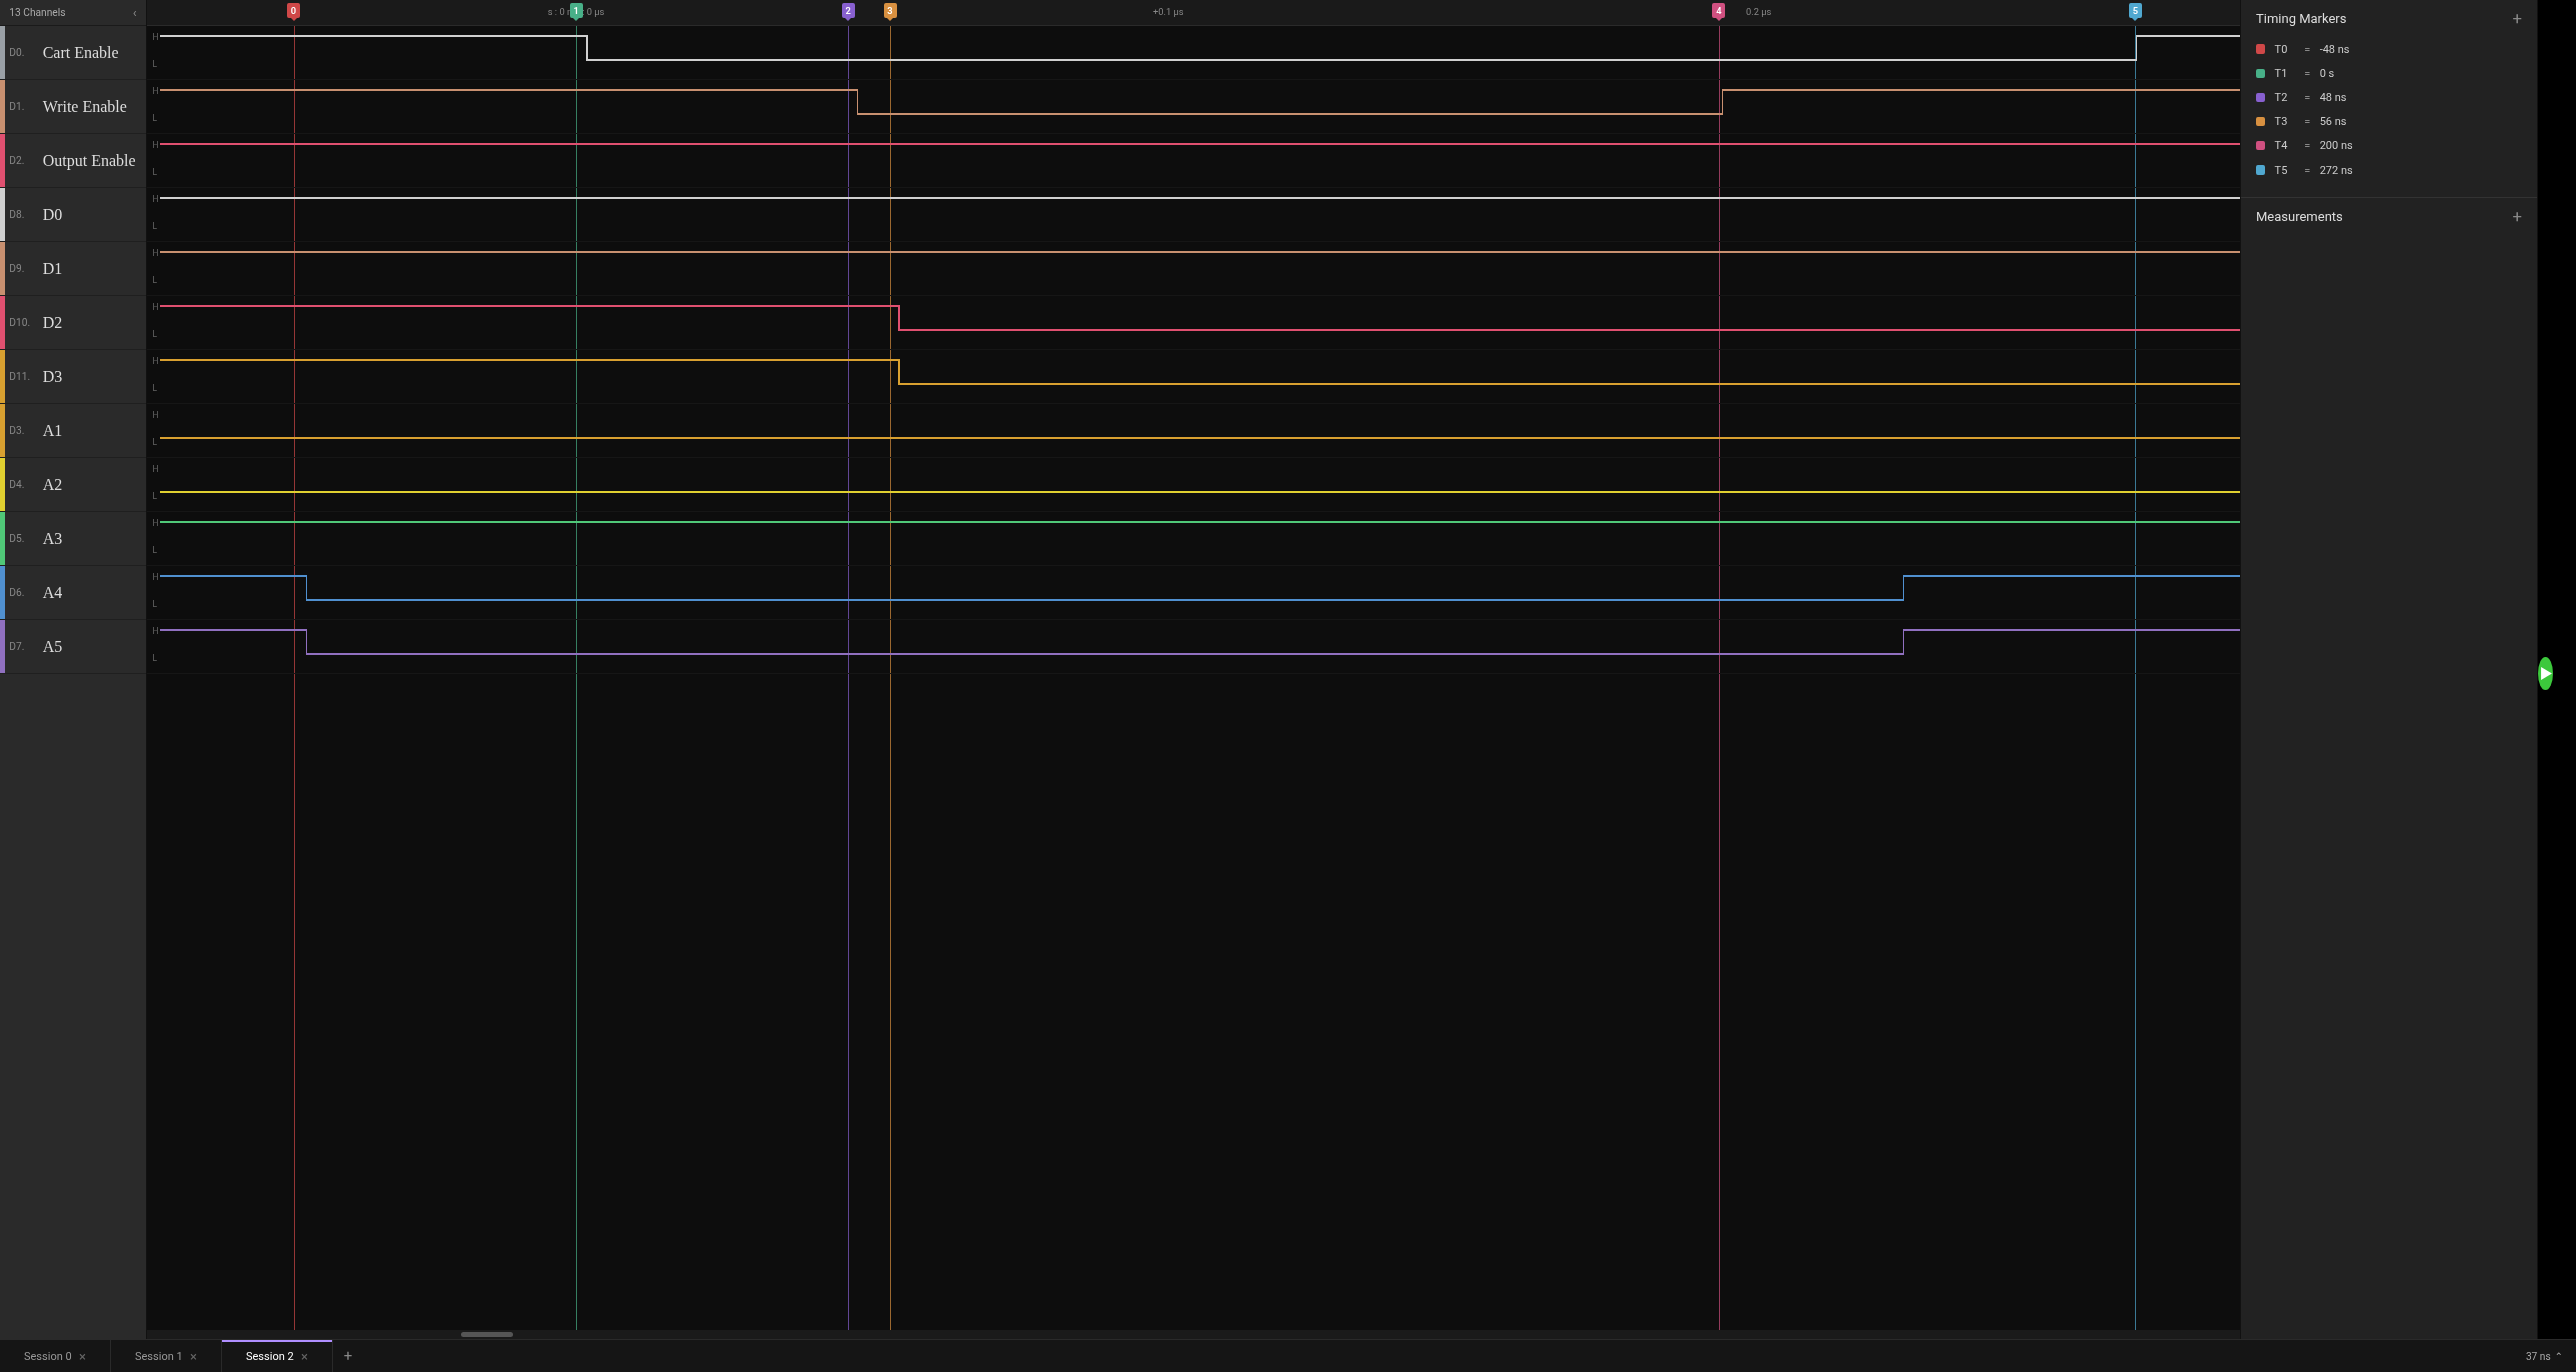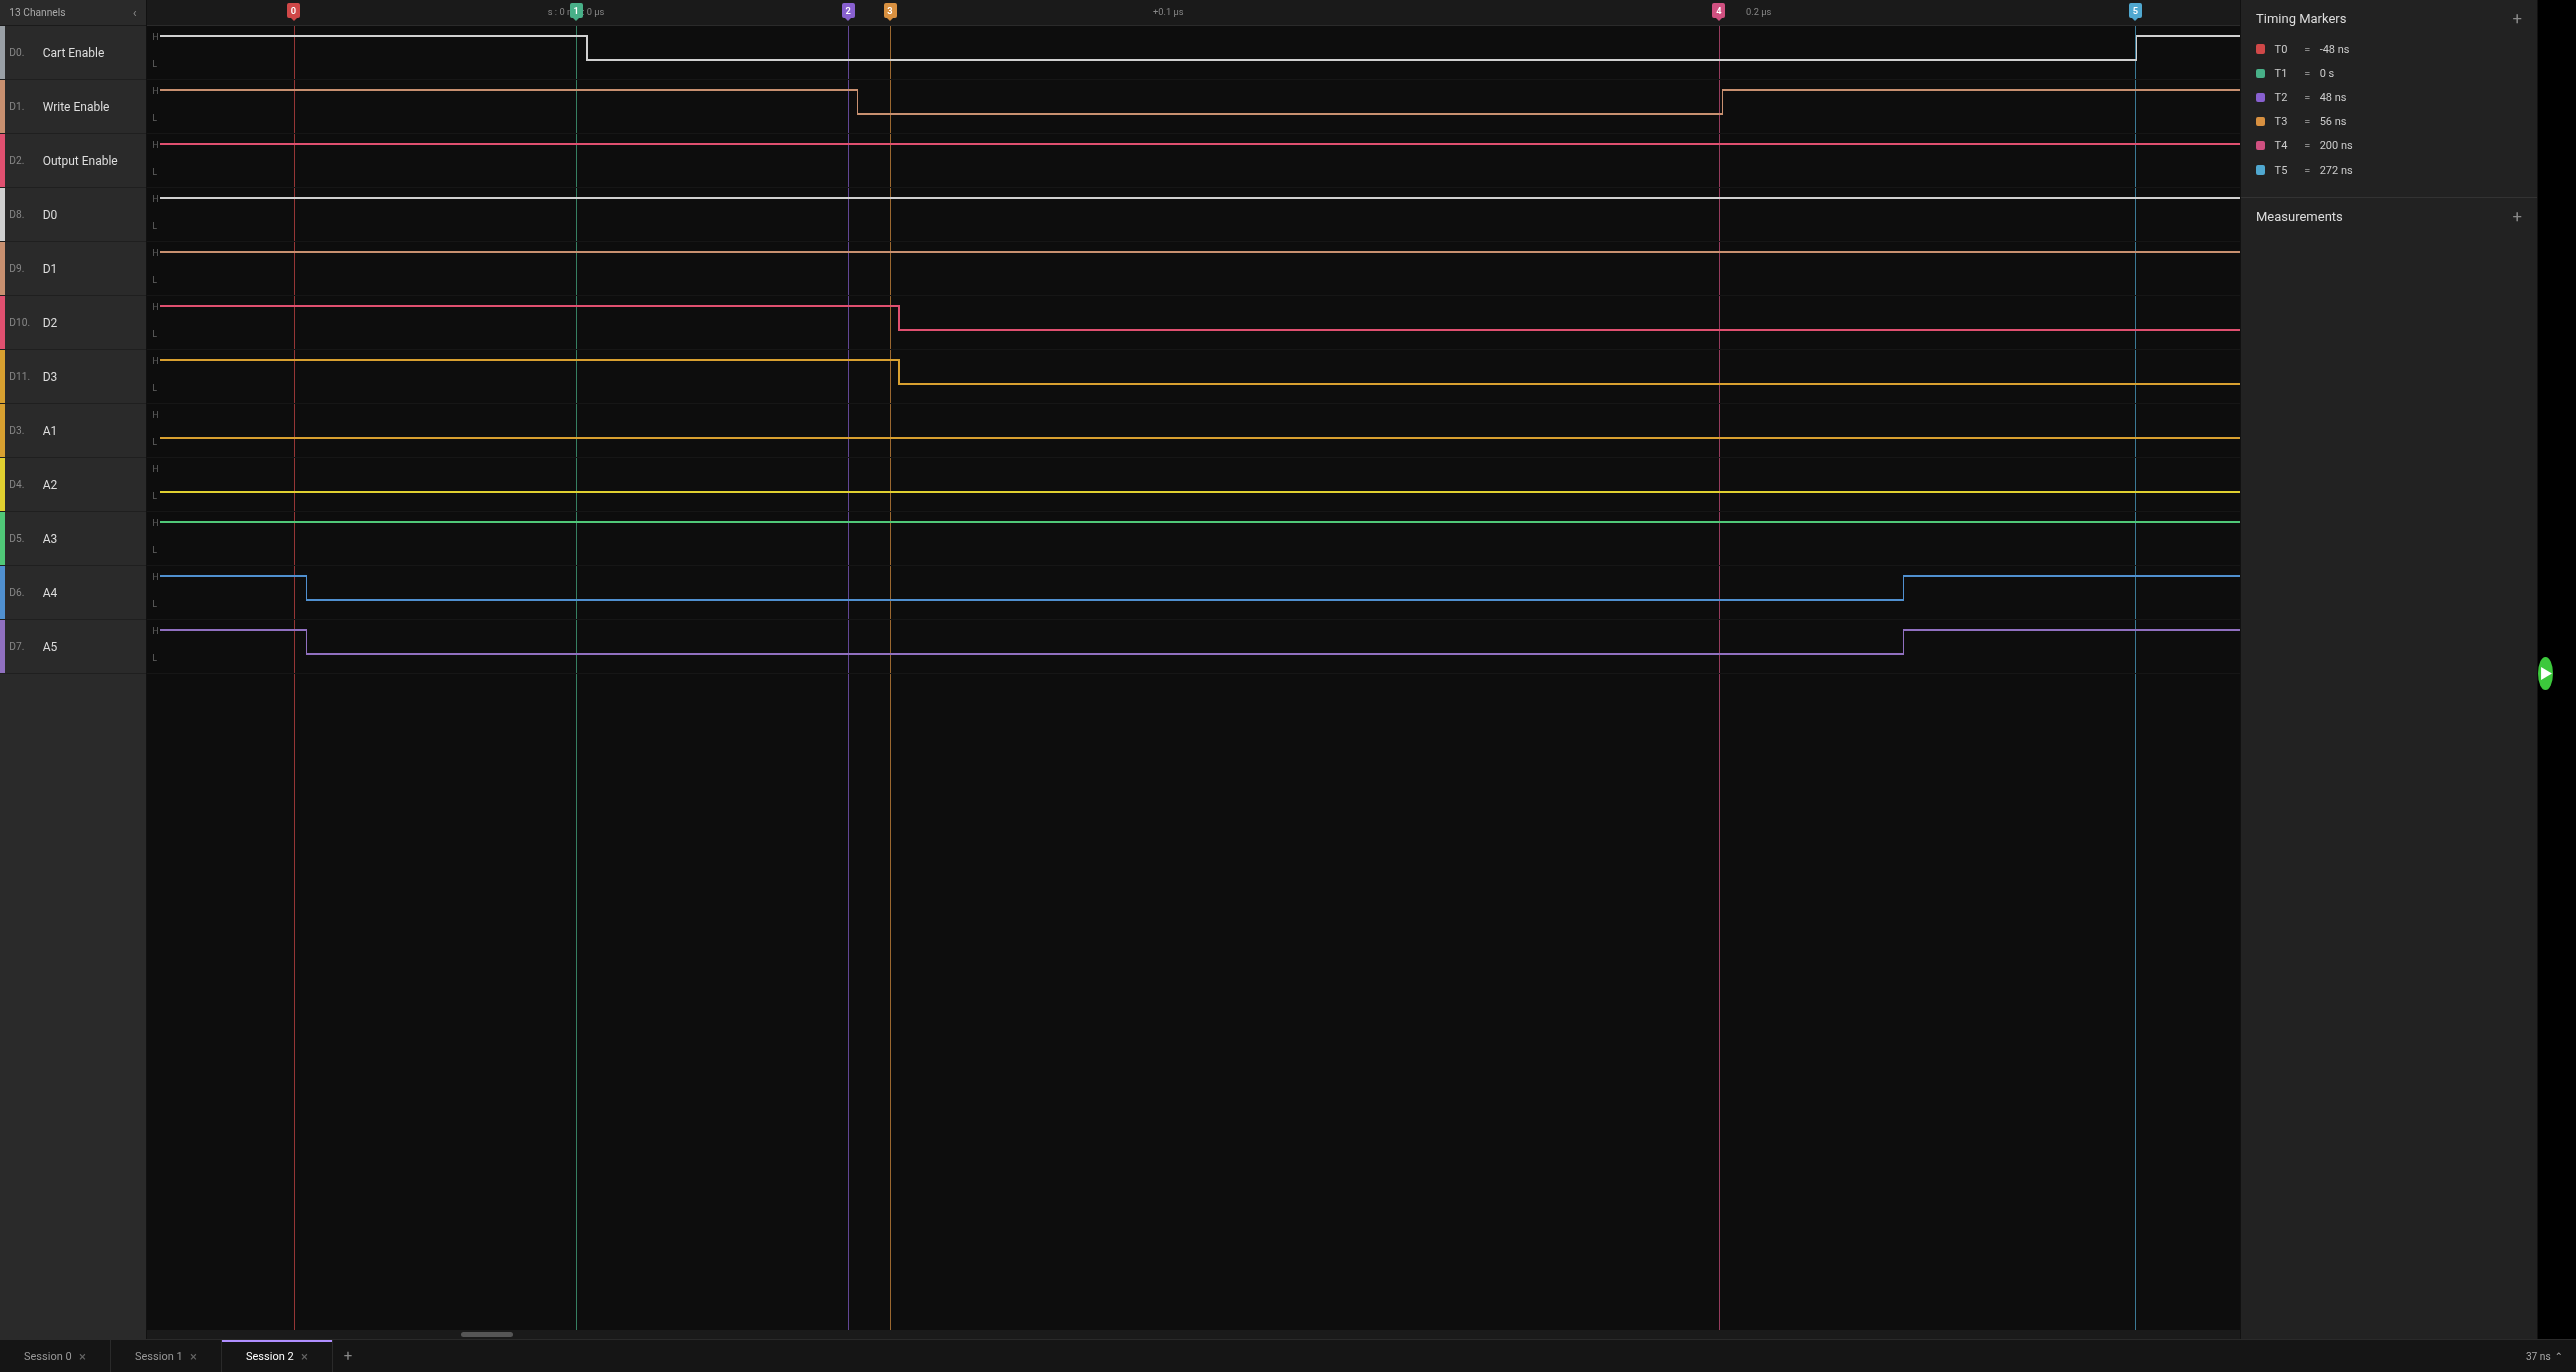--- a/index.html
+++ b/index.html
@@ -11,21 +11,21 @@
 .red{background:#ff5f57;} .yellow{background:#febc2e;} .green{background:#28c840;}
 .title { position:absolute; left:0; right:0; text-align:center; font-size:12px; color:#ccc; pointer-events:none; }
 .main { flex:1; display:flex; min-height:0; }
 .left { width:147px; background:#2a2a2a; display:flex; flex-direction:column; border-right:0.9px solid #111; }
 .lhead { height:26px; display:flex; align-items:center; justify-content:space-between; padding:0 9.3px; font-size:10.2px; color:#aaa; border-bottom:0.9px solid #1a1a1a; }
 .chevron { font-size:13px; color:#888; cursor:pointer; }
 .channels { flex:1; overflow:hidden; }
 .chrow { height:54px; display:flex; align-items:center; padding-left:9.3px; border-bottom:0.9px solid #1f1f1f; position:relative; }
 .chslot { position:absolute; left:0; top:0; bottom:0; width:4.6px; }
 .chid { font-size:10.2px; color:#888; margin-right:7.4px; min-width:26px; }
-.chname { font-size:12px; color:#ddd; }
+.chname { font-size:16px; color:#ddd;font-family:Liberation Serif, serif; }
 .center { flex:1; position:relative; background:#0d0d0d; display:flex; flex-direction:column; }
 .ruler { height:26px; background:#1a1a1a; position:relative; border-bottom:0.9px solid #2a2a2a; }
 .rlabel { position:absolute; top:5.6px; font-size:9.3px; color:#888; transform:translateX(-50%); }
 .marker-flag { position:absolute; top:2.8px; width:13px; height:15px; border-radius:1.9px; display:flex; align-items:center; justify-content:center; font-size:9.3px; color:#fff; font-weight:600; cursor:pointer; }
 .marker-flag::after { content:''; position:absolute; bottom:-3.7px; left:50%; transform:translateX(-50%); border-left:3.7px solid transparent; border-right:3.7px solid transparent; border-top:3.7px solid currentColor; }
 .marker-line { position:absolute; top:0; bottom:0; width:0.9px; pointer-events:none; }
 .waves { flex:1; position:relative; }
 .wrow { height:54px; position:relative; border-bottom:0.9px solid #161616; }
 .hl { position:absolute; left:5.6px; font-size:8.4px; color:#666; }
 .hl.h{top:5.6px;} .hl.l{top:33px;}

